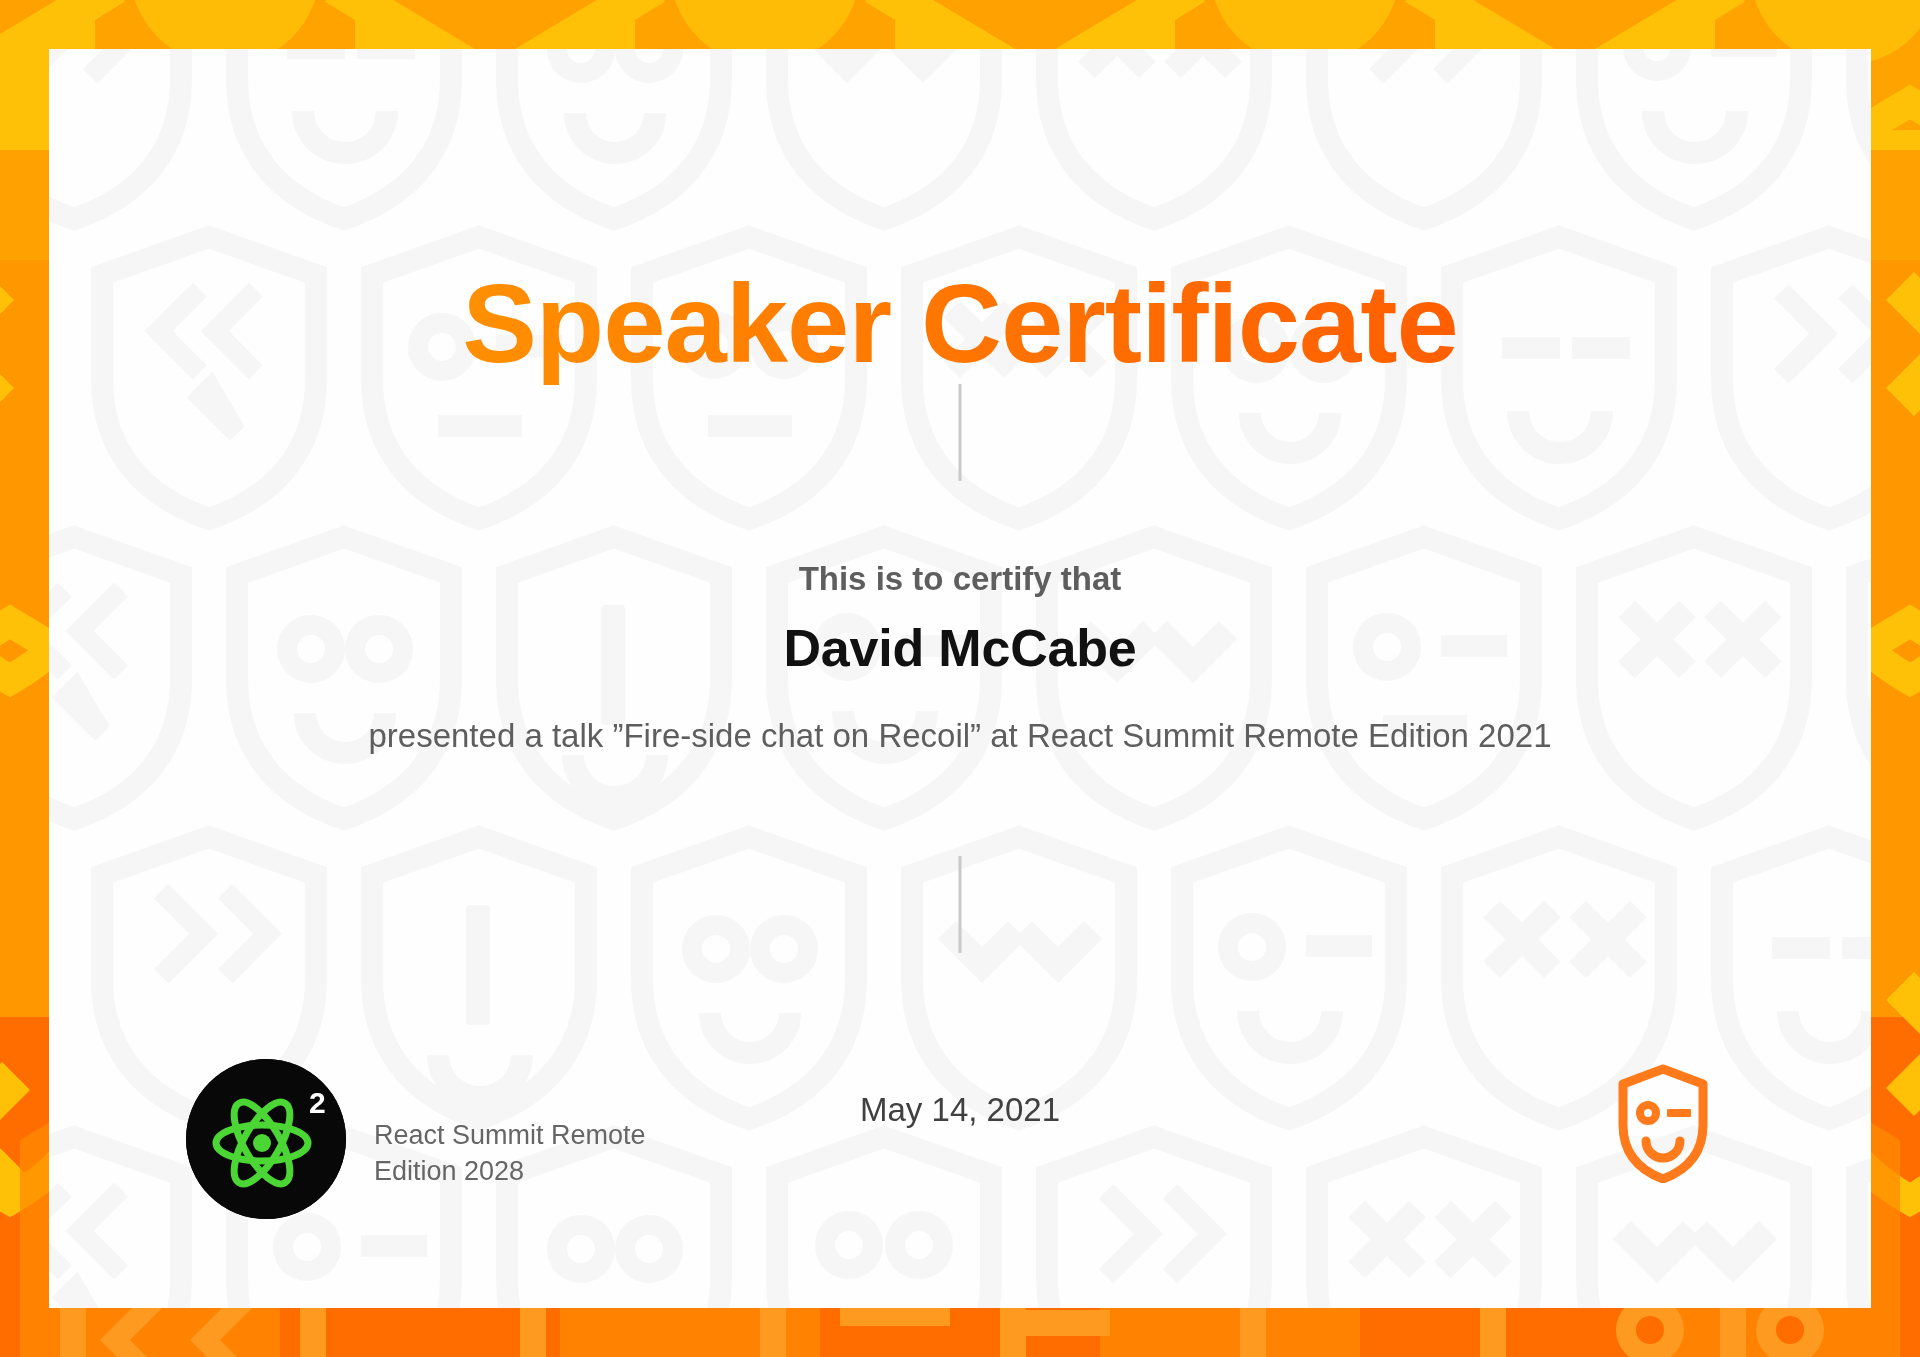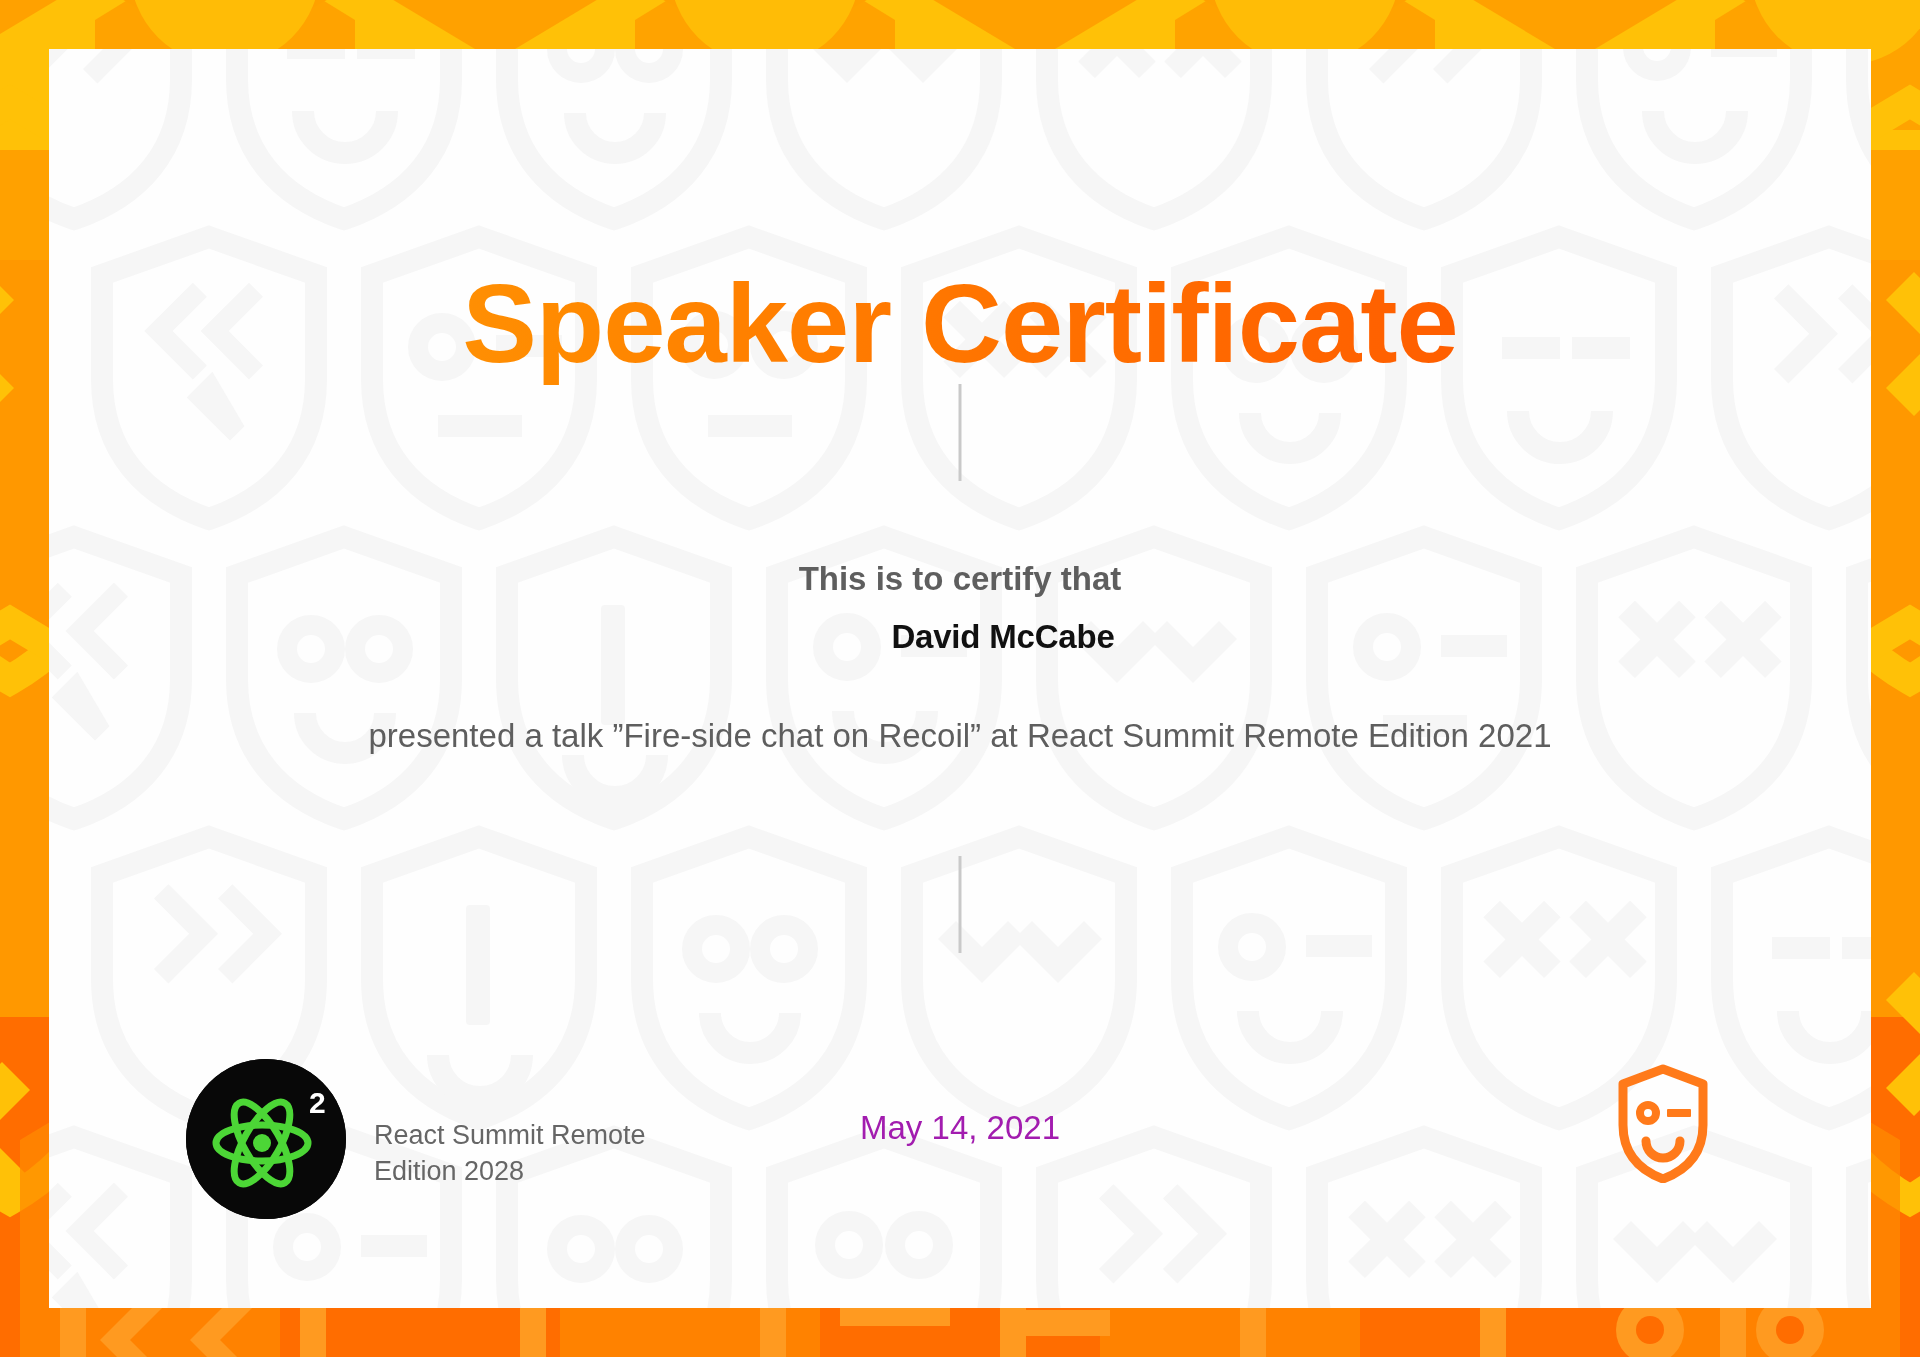--- a/index.html
+++ b/index.html
@@ -108,25 +108,24 @@
     font-size: 33px;
     color: #5E5E5E;
     font-weight: 700;
   }
   .recipient {
     position: absolute;
     left: 0;
     top: 569px;
     width: 100%;
     text-align: center;
-    font-size: 33px;
+    font-size: 52px;
     font-weight: 700;
     color: #111111;
     letter-spacing: -0.2px;
-    padding-left: 43px;
   }
   .talk-line {
     position: absolute;
     left: 0;
     top: 668px;
     width: 100%;
     text-align: center;
     font-size: 33px;
     color: #5E5E5E;
     font-weight: 400;
@@ -166,25 +165,25 @@
     line-height: 1.35;
     color: #666666;
     max-width: 290px;
     font-weight: 400;
     margin-top: 28px;
   }
 
   .date-block {
     position: absolute;
     left: 0;
-    top: 60px;
+    top: 42px;
     width: 100%;
     text-align: center;
     font-size: 33px;
-    color: #a21caf;
+    color: #404040;
     font-weight: 400;
   }
 
   .organiser-block {
     position: absolute;
     right: 160px;
     top: 14px;
     display: flex;
     align-items: center;
     gap: 22px;

